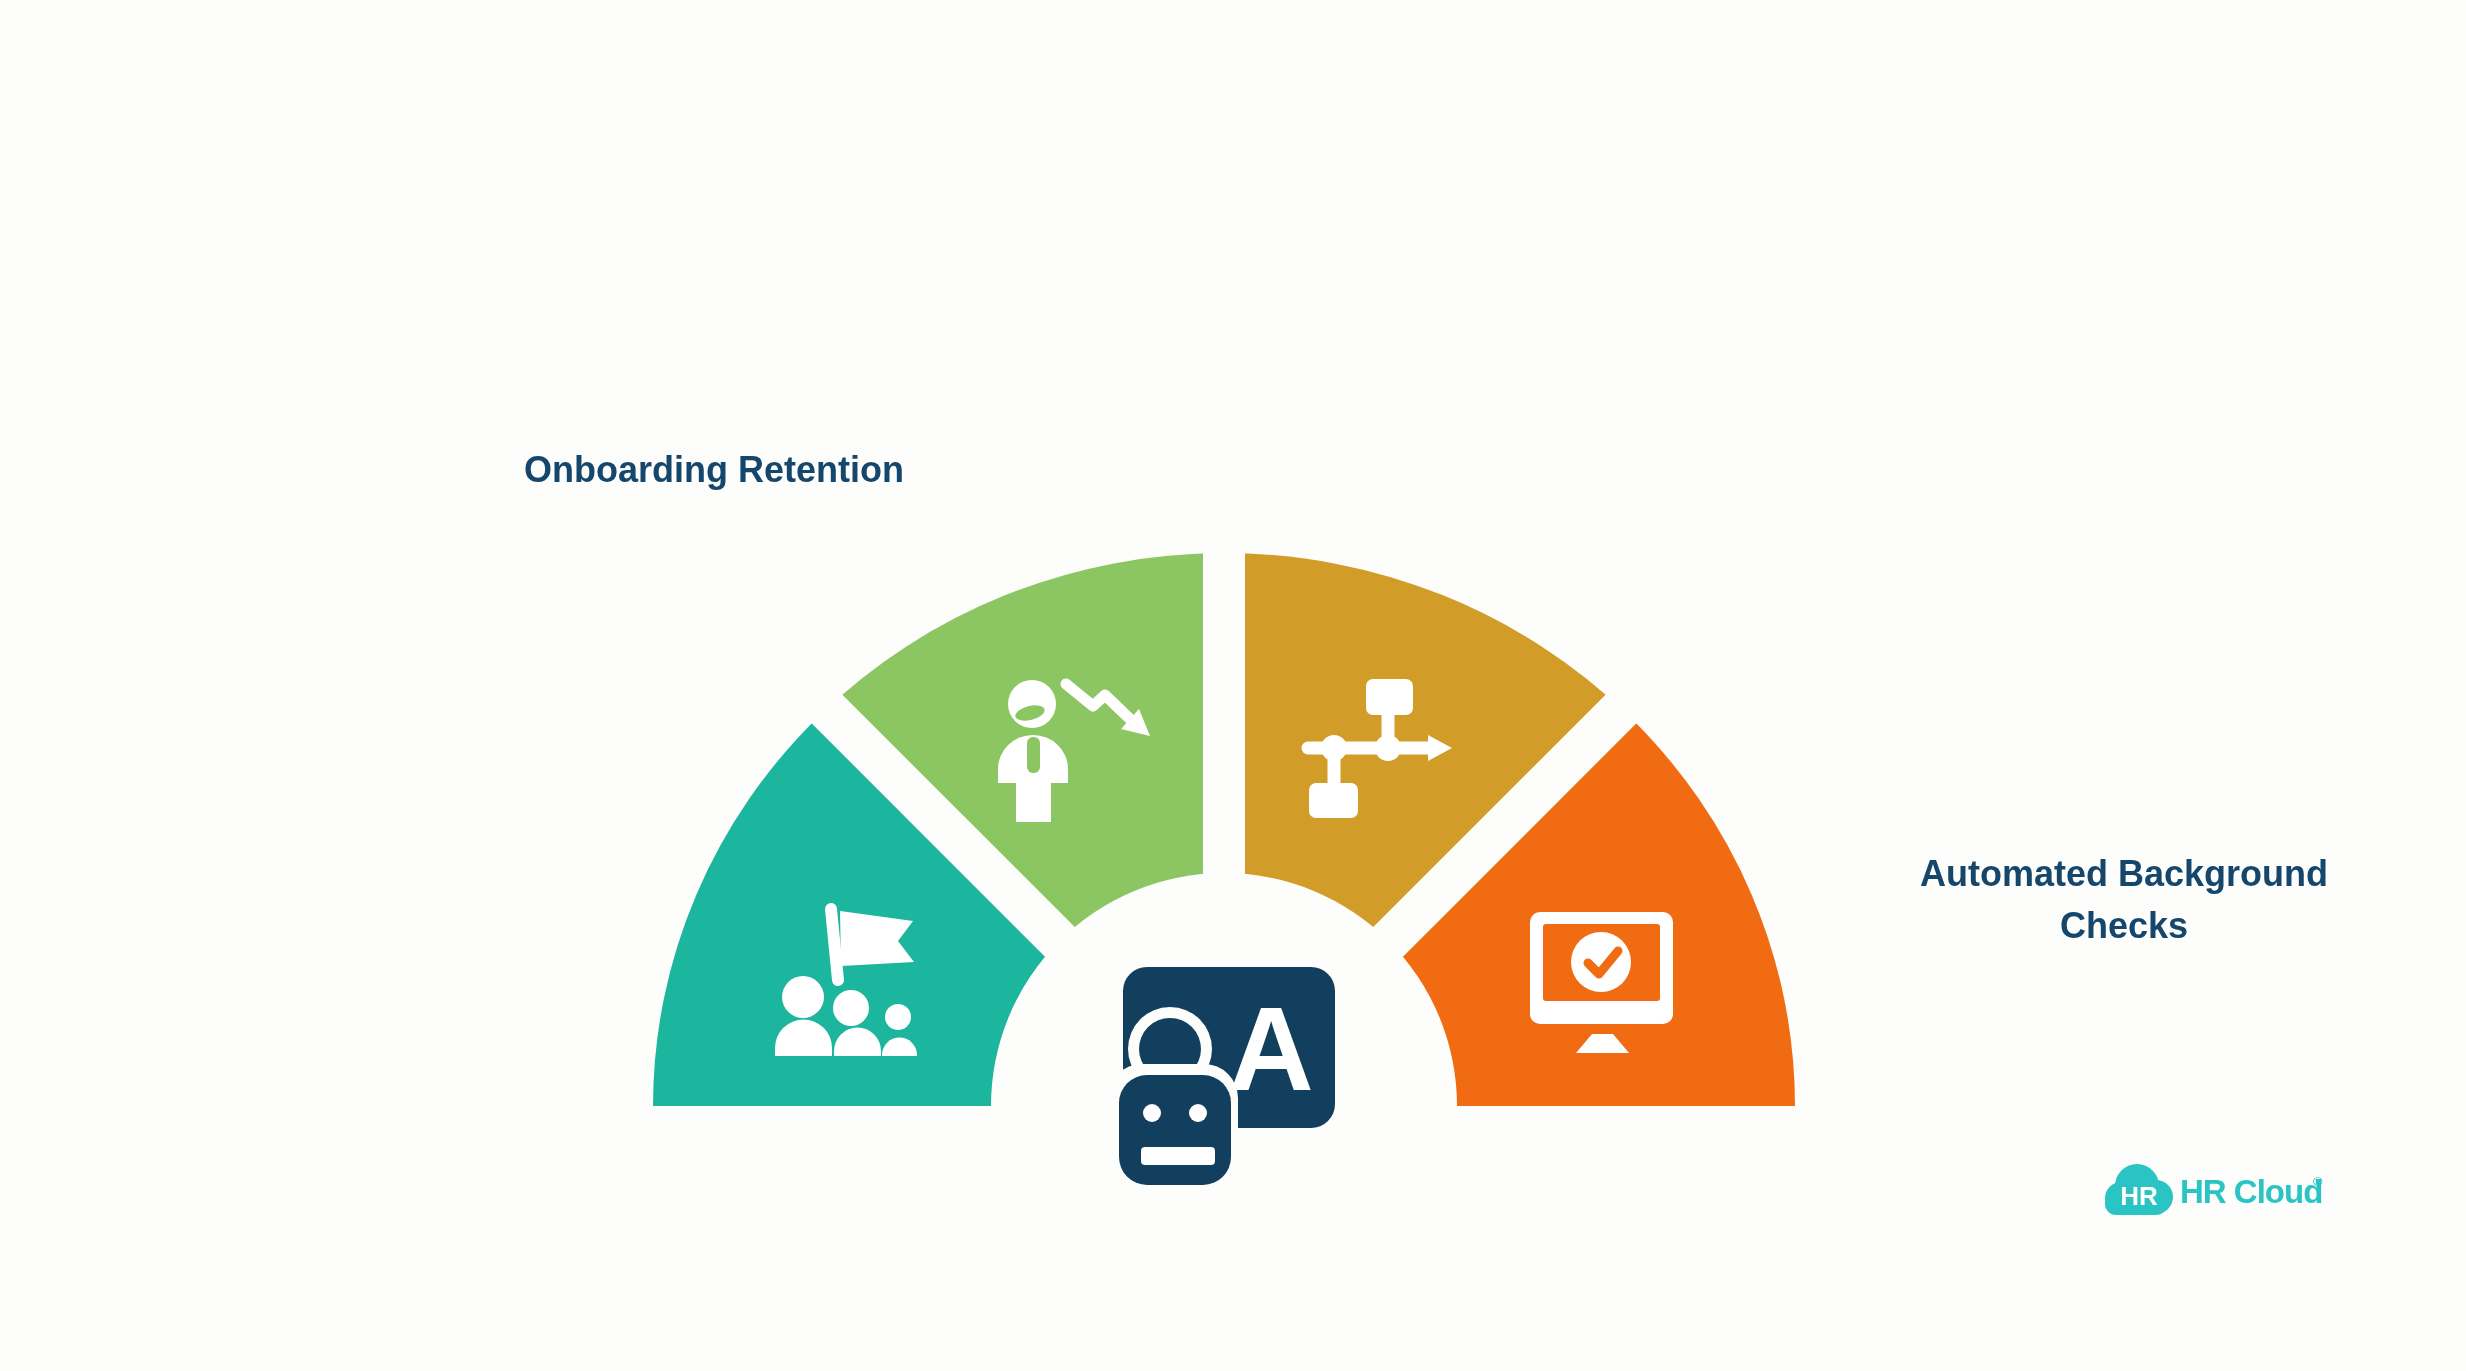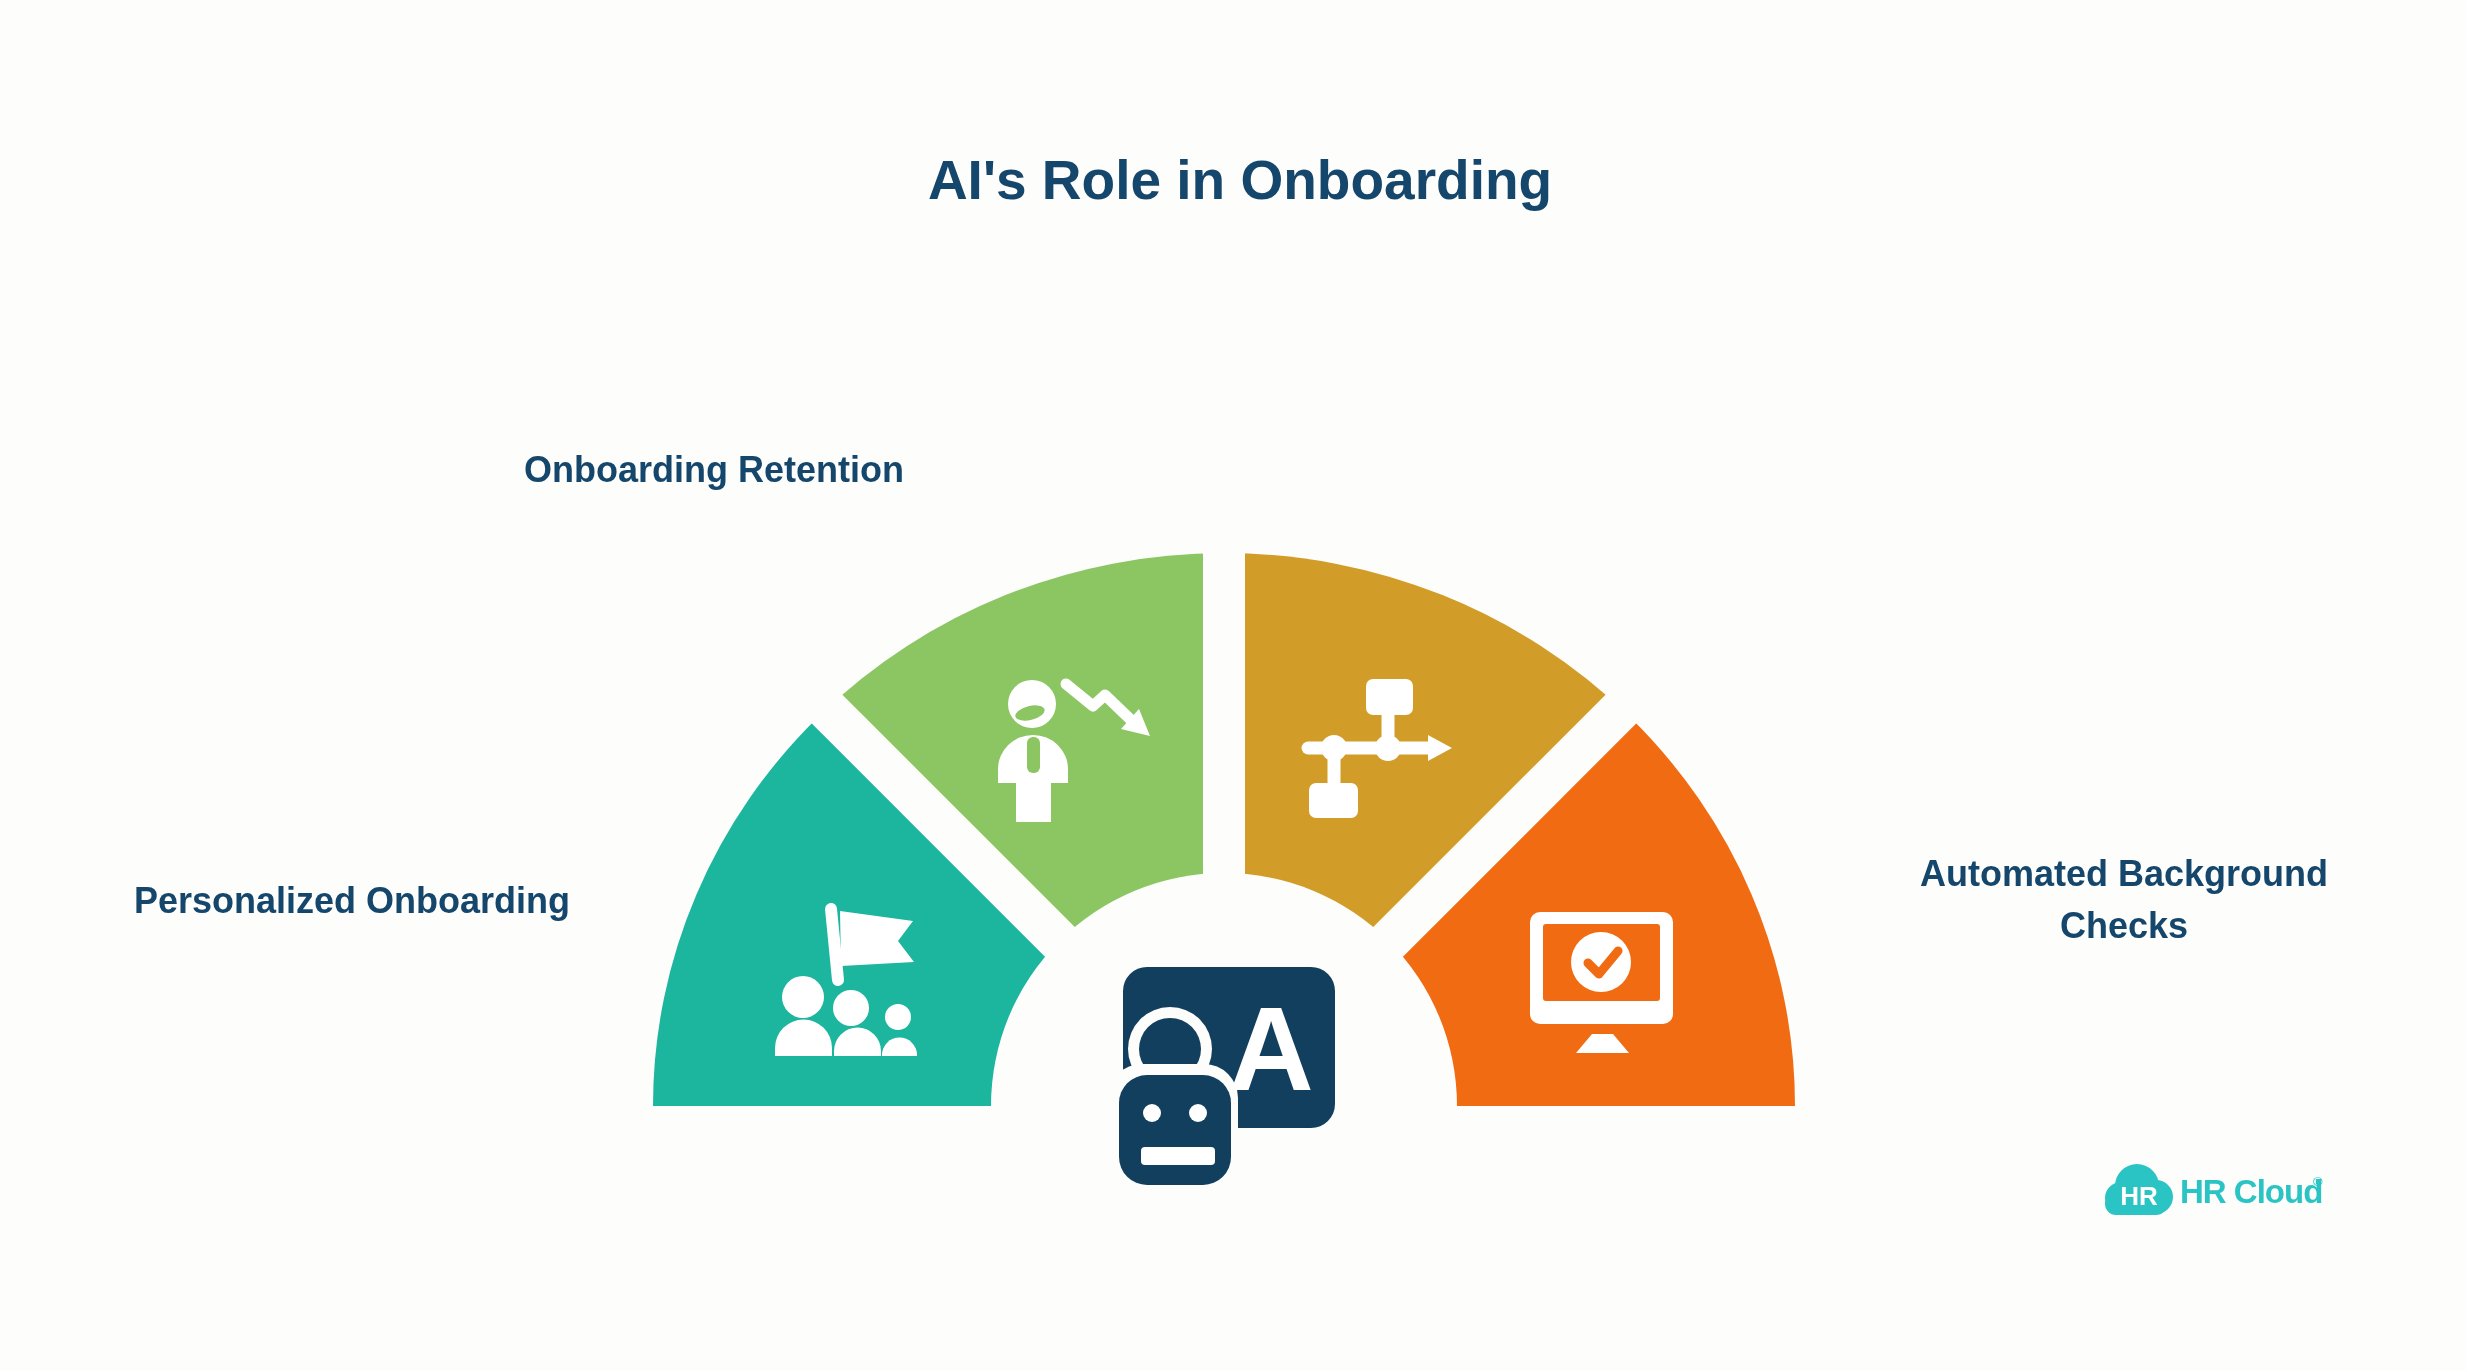--- a/index.html
+++ b/index.html
@@ -127,18 +127,16 @@
         <circle cx="2137" cy="1186" r="22"></circle>
         <circle cx="2156" cy="1197" r="17"></circle>
         <rect x="2105" y="1193" width="62" height="22" rx="11"></rect>
       </g>
       <text x="2139" y="1205" font-size="26" fill="#FFFFFF" text-anchor="middle">HR</text>
       <text x="2180" y="1203" font-size="33" letter-spacing="-1" fill="#2BC4C4">HR Cloud</text>
       <text x="2313" y="1186" font-size="13" fill="#2BC4C4">®</text>
     </g>
   </svg>
 
-  <div class="label title">AI's Role in Onboarding</div>
-  <div class="label seg-label lbl-personalized">Personalized Onboarding</div>
   <div class="label seg-label lbl-predictive">Onboarding Retention</div>
   <div class="label seg-label lbl-automated">Automated Background Checks</div>
 
 </div>
 
 </body></html>

